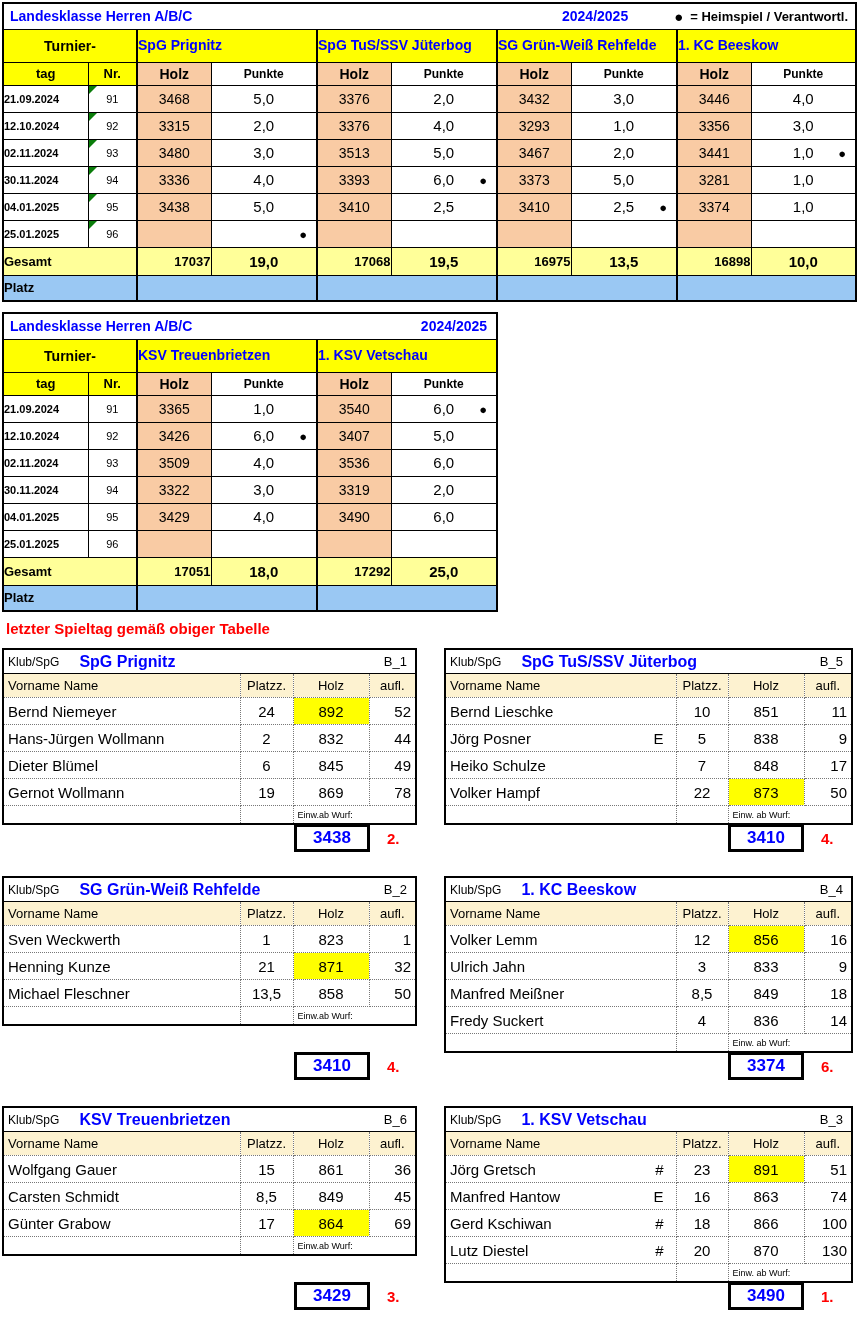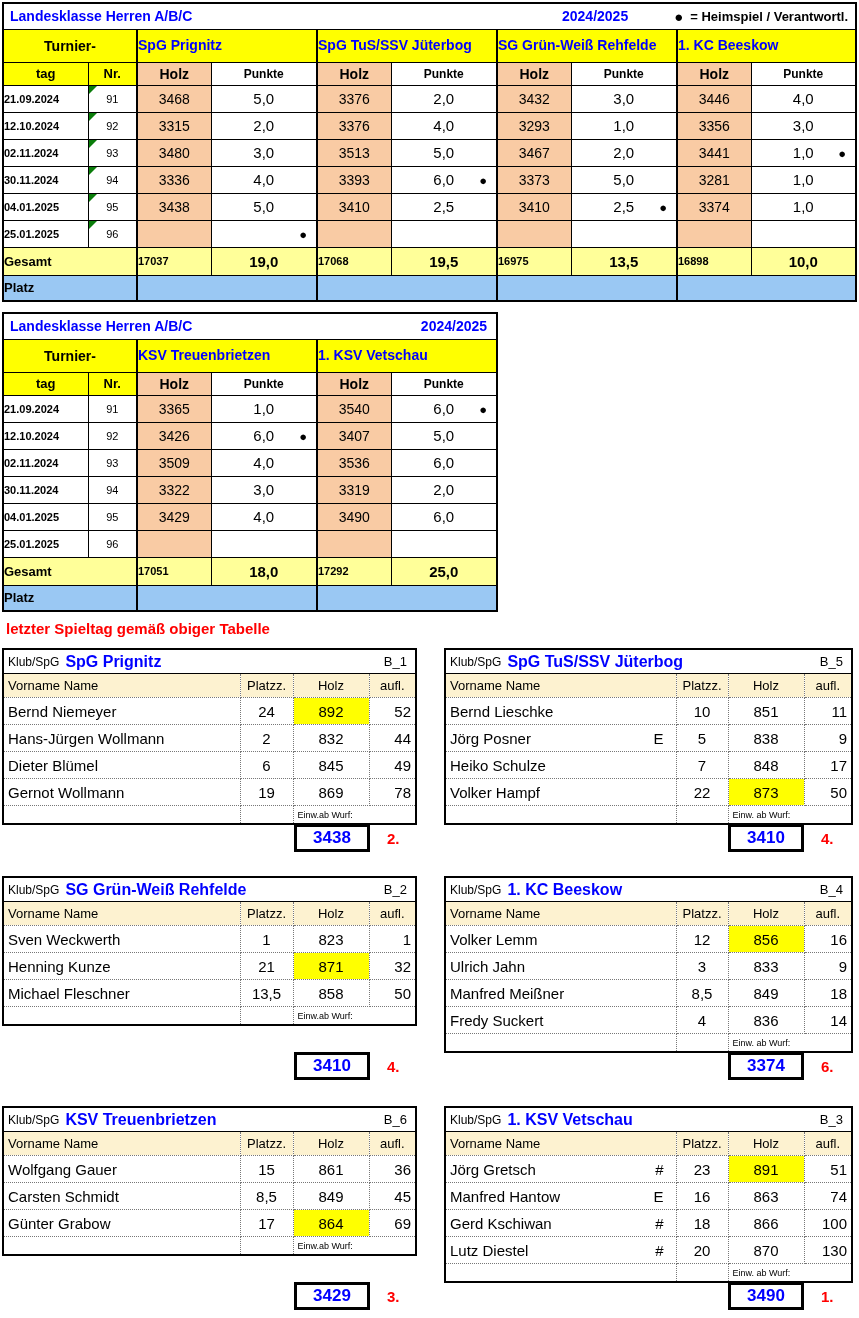--- a/index.html
+++ b/index.html
@@ -27,34 +27,34 @@
   .hh{background:#F9CBA4;font-weight:bold;font-size:14px;text-align:center;}
   .ph{font-weight:bold;font-size:12px;text-align:center;}
   .d{font-weight:bold;font-size:11px;padding-left:5px;}
   .n{font-size:11px;text-align:center;position:relative;}
   .tri{position:absolute;left:0;top:0;width:0;height:0;
        border-top:8px solid #0A7D0A;border-right:8px solid transparent;}
   .hv{background:#F9CBA4;font-size:14px;text-align:center;}
   .pv{font-size:15px;text-align:center;position:relative;}
   .dt{position:absolute;right:9px;top:50%;transform:translateY(-50%);font-size:13px;}
   .gl{background:#FFFF99;font-weight:bold;font-size:13px;padding-left:5px;}
-  .gh{background:#FFFF99;font-weight:bold;font-size:11px;text-align:left;}
+  .gh{background:#FFFF99;font-weight:bold;font-size:13px;text-align:right;}
   .gp{background:#FFFF99;font-weight:bold;font-size:15px;text-align:center;}
   .pl{background:#9AC8F3;font-weight:bold;font-size:13px;padding-left:5px;}
   .bz{background:#9AC8F3;}
 
   
   .note{position:absolute;left:6px;top:620px;color:#FF0000;font-weight:bold;font-size:15px;}
 
   
   table.ct{position:absolute;border-collapse:collapse;table-layout:fixed;
            border:2px solid #000;background:#fff;}
   table.ct td{border:1px dotted #777;padding:0 4px;overflow:hidden;white-space:nowrap;vertical-align:middle;}
   tr.ctt td{border:none;border-bottom:1px solid #000;height:23px;}
-  .ctw{display:flex;align-items:center;gap:6px;}
+  .ctw{display:flex;align-items:center;gap:20px;}
   .klab{font-size:12px;}
   .cname{color:#0000FF;font-weight:bold;font-size:16px;flex:1;}
   .ccode{font-size:13px;padding-right:4px;}
   tr.chd td{background:#FDF2D0;height:23px;font-size:13px;}
   .hname{text-align:left;}
   .hc{text-align:center;}
   tr.crow{height:27px;}
   .pname{font-size:15px;}
   .pname .sfx{float:right;margin-right:8px;}
   .pc{font-size:15px;text-align:center;}

